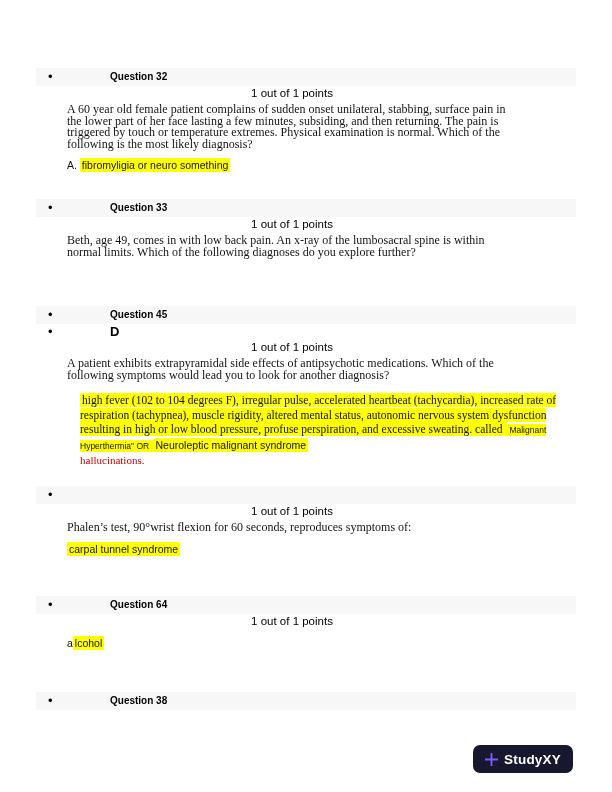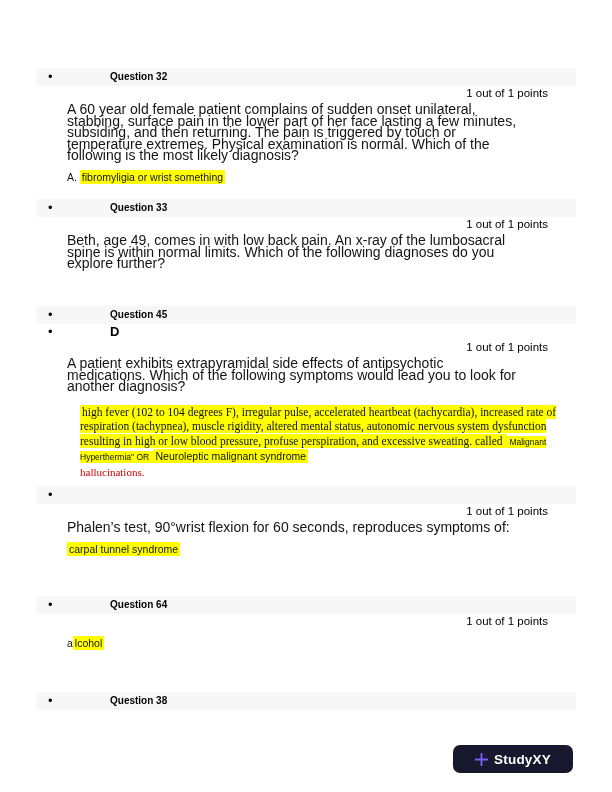--- a/index.html
+++ b/index.html
@@ -17,53 +17,53 @@
 
   .qhead { position:relative; height:18px; background:#f7f7f7; }
   .bullet { position:absolute; left:12px; top:1px; font-size:13px; line-height:16px; color:#000; }
   .qtitle { margin-left:74px; font-size:10px; font-weight:bold; line-height:18px; color:#000;
             font-family:"Liberation Sans", sans-serif; }
 
   .qsub { position:relative; height:16px; }
   .qsub .bullet { top:0; }
   .subtext { margin-left:74px; font-size:13px; font-weight:bold; line-height:16px; color:#000; }
 
-  .points { text-align:right; padding-right:28px; margin-top:1px; font-size:11.5px; line-height:13px; color:#000; }
+  .points { text-align:center; padding-right:28px; margin-top:1px; font-size:11.5px; line-height:13px; color:#000; }
 
-  .body { margin:4px 0 0 31px; width:450px; font-size:14px; line-height:11.5px; color:#141414; }
+  .body { margin:4px 0 0 31px; width:450px; font-size:12px; line-height:11.5px; color:#141414;font-family:Liberation Serif, serif; }
 
   .answer { margin:9px 0 0 31px; font-size:10.5px; line-height:13px; color:#141414; }
   .hl { background:var(--highlight, #ffff00); padding:1px 2px; }
 
   .hl-para { margin:12px 0 0 44px; width:505px;
              font-family:"Liberation Serif", serif; font-size:11.5px; line-height:14.5px; color:#101010; }
   .hl-small { font-family:"Liberation Sans", sans-serif; font-size:8.5px; }
   .hl-sans  { font-family:"Liberation Sans", sans-serif; font-size:10.5px; }
   .red { color:var(--red-text, #cc0000); font-family:"Liberation Serif", serif; font-size:11px; }
 
   .logo { position:absolute; right:39px; top:745px; height:28px; border-radius:7px;
-          background:var(--logo-bg, #17172e); display:flex; align-items:center; padding:0 22px; gap:6px; }
+          background:var(--logo-bg, #17172e); display:flex; align-items:center; padding:0 12px; gap:6px; }
   .plus { color:var(--logo-plus, #7b5cfa); display:flex; }
   .logo-text { color:#ffffff; font-size:13.5px; font-weight:600; letter-spacing:.2px;
                font-family:"Liberation Sans", sans-serif; }
   .logo-text .xy { font-weight:800; }
 </style>
 </head>
 <body>
 
 <div class="page">
 
   <section class="q q-32">
     <div class="qhead">
       <span class="bullet">•</span>
       <h2 class="qtitle">Question 32</h2>
     </div>
     <div class="points">1 out of 1 points</div>
     <p class="body">A 60 year old female patient complains of sudden onset unilateral, stabbing, surface pain in the lower part of her face lasting a few minutes, subsiding, and then returning. The pain is triggered by touch or temperature extremes. Physical examination is normal. Which of the following is the most likely diagnosis?</p>
-    <p class="answer"><span>A.</span> <span class="hl">fibromyligia or wrist something</span></p>
+    <p class="answer"><span>A.</span> <span class="hl">fibromyligia or neuro something</span></p>
   </section>
 
   <section class="q q-33">
     <div class="qhead">
       <span class="bullet">•</span>
       <h2 class="qtitle">Question 33</h2>
     </div>
     <div class="points">1 out of 1 points</div>
     <p class="body">Beth, age 49, comes in with low back pain. An x-ray of the lumbosacral spine is within normal limits. Which of the following diagnoses do you explore further?</p>
   </section>

